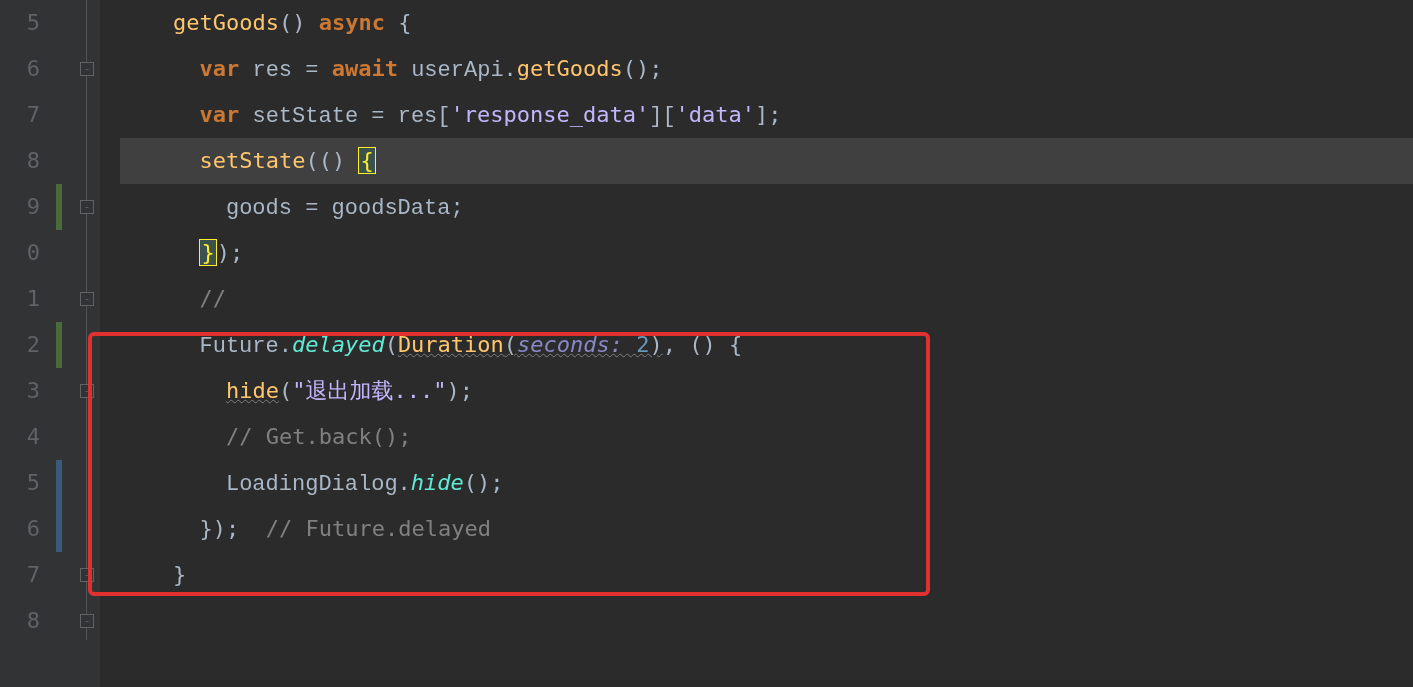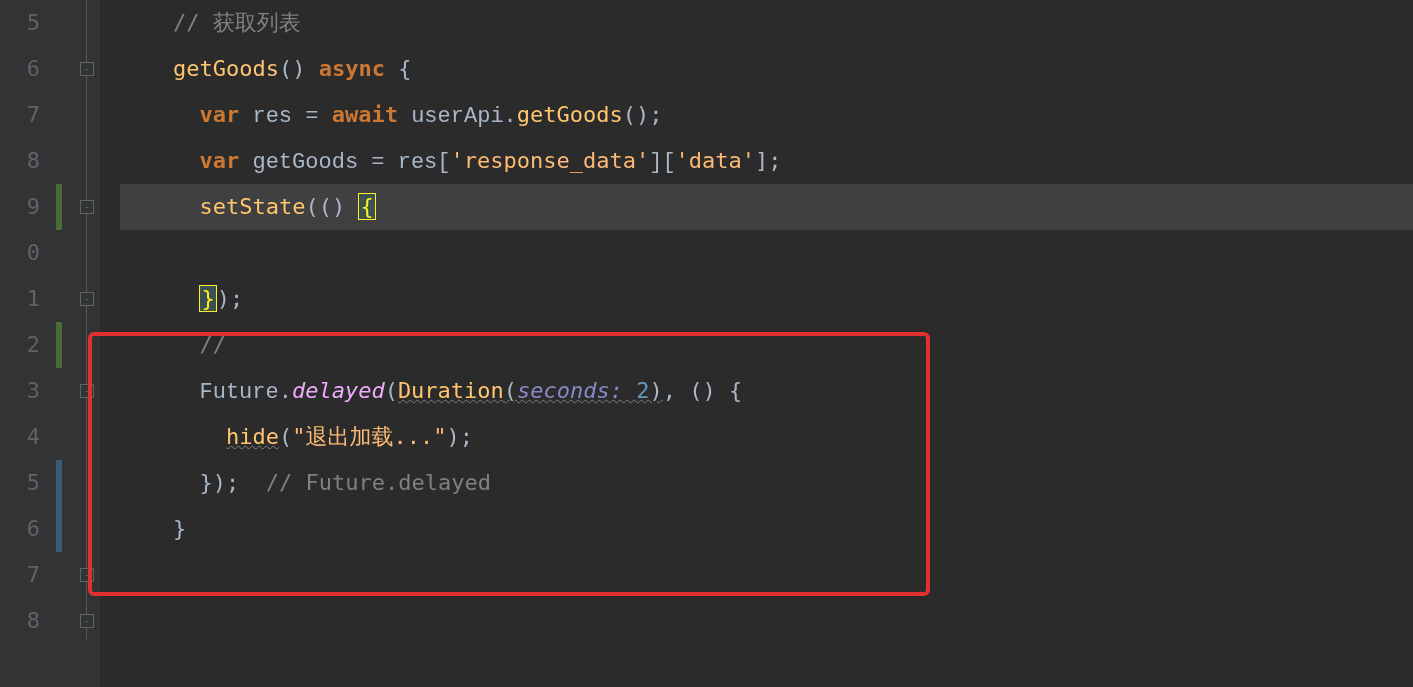--- a/index.html
+++ b/index.html
@@ -82,24 +82,24 @@
     position: absolute;
     border: 4px solid #e03030;
     border-radius: 6px;
     pointer-events: none;
     z-index: 10;
   }
   .c-comment  { color: #808080; }
   .c-keyword  { color: #cc7832; font-weight: bold; }
   .c-ident    { color: #a9b7c6; font-family: Liberation Mono, monospace; }
   .c-call     { color: #ffc66d; }
-  .c-string   { color: #fdba74; }
+  .c-string   { color: #c4b5fd; }
   .c-number   { color: #6897bb; }
   .c-named    { color: #8888c6; font-style: italic; }
-  .c-italic   { font-style: italic; color: #f0abfc; }
+  .c-italic   { font-style: italic; color: #5eead4; }
   .c-bracket  { color: #a9b7c6; }
   .c-brace-hi { background: #3b514d; color: #ffef28; border:1px solid #ffef28; padding:0 1px;}
   .wavy       { text-decoration: underline wavy #808080; text-decoration-thickness:1px;}
 </style>
 </head>
 <body>
 
 <div class="editor">
 
   <div class="gutter">
@@ -127,41 +127,42 @@
     <div class="fold-mark" style="top:384px;">-</div>
     <div class="fold-mark" style="top:568px;">-</div>
     <div class="fold-mark" style="top:614px;">-</div>
     <div class="change-bar" style="top:184px;height:46px;"></div>
     <div class="change-bar" style="top:322px;height:46px;"></div>
     <div class="change-bar blue" style="top:460px;height:92px;"></div>
   </div>
 
   <div class="code-area">
 
-    <div class="code-line"><span>    </span><span class="c-comment">// </span><span class="c-comment">获取列表</span></div>
 
     <div class="code-line"><span>    </span><span class="c-call">getGoods</span><span class="c-bracket">() </span><span class="c-keyword">async</span><span class="c-bracket"> {</span></div>
 
     <div class="code-line"><span>      </span><span class="c-keyword">var </span><span class="c-ident">res = </span><span class="c-keyword">await </span><span class="c-ident">userApi.</span><span class="c-call">getGoods</span><span class="c-bracket">();</span></div>
 
-    <div class="code-line"><span>      </span><span class="c-keyword">var </span><span class="c-ident">getGoods = res[</span><span class="c-string">'response_data'</span><span class="c-ident">][</span><span class="c-string">'data'</span><span class="c-bracket">];</span></div>
+    <div class="code-line"><span>      </span><span class="c-keyword">var </span><span class="c-ident">setState = res[</span><span class="c-string">'response_data'</span><span class="c-ident">][</span><span class="c-string">'data'</span><span class="c-bracket">];</span></div>
 
     <div class="code-line current"><span>      </span><span class="c-call">setState</span><span class="c-bracket">(() </span><span class="c-brace-hi">{</span></div>
 
-    <div class="code-line"><span>        </span></div>
+    <div class="code-line"><span>        </span><span class="c-ident">goods = goodsData;</span></div>
 
     <div class="code-line"><span>      </span><span class="c-brace-hi">}</span><span class="c-bracket">);</span></div>
 
     <div class="code-line"><span>      </span><span class="c-comment">//</span></div>
 
     <div class="code-line"><span>      </span><span class="c-ident">Future</span><span class="c-ident">.</span><span class="c-italic">delayed</span><span class="c-bracket">(</span><span class="c-call wavy">Duration</span><span class="c-bracket wavy">(</span><span class="c-named wavy">seconds: </span><span class="c-number wavy">2</span><span class="c-bracket wavy">)</span><span class="c-bracket">, () {</span></div>
 
     <div class="code-line"><span>        </span><span class="c-call wavy">hide</span><span class="c-bracket">(</span><span class="c-string">"退出加载..."</span><span class="c-bracket">);</span></div>
 
+    <div class="code-line"><span>        </span><span class="c-comment">// Get.back();</span></div>
 
+    <div class="code-line"><span>        </span><span class="c-ident">LoadingDialog.</span><span class="c-italic">hide</span><span class="c-bracket">();</span></div>
 
     <div class="code-line"><span>      </span><span class="c-bracket">});  </span><span class="c-comment">// Future.delayed</span></div>
 
     <div class="code-line"><span>    </span><span class="c-bracket">}</span></div>
 
     <div class="hl-box" style="top:332px;left:-12px;width:842px;height:264px;"></div>
   </div>
 
 </div>
 

